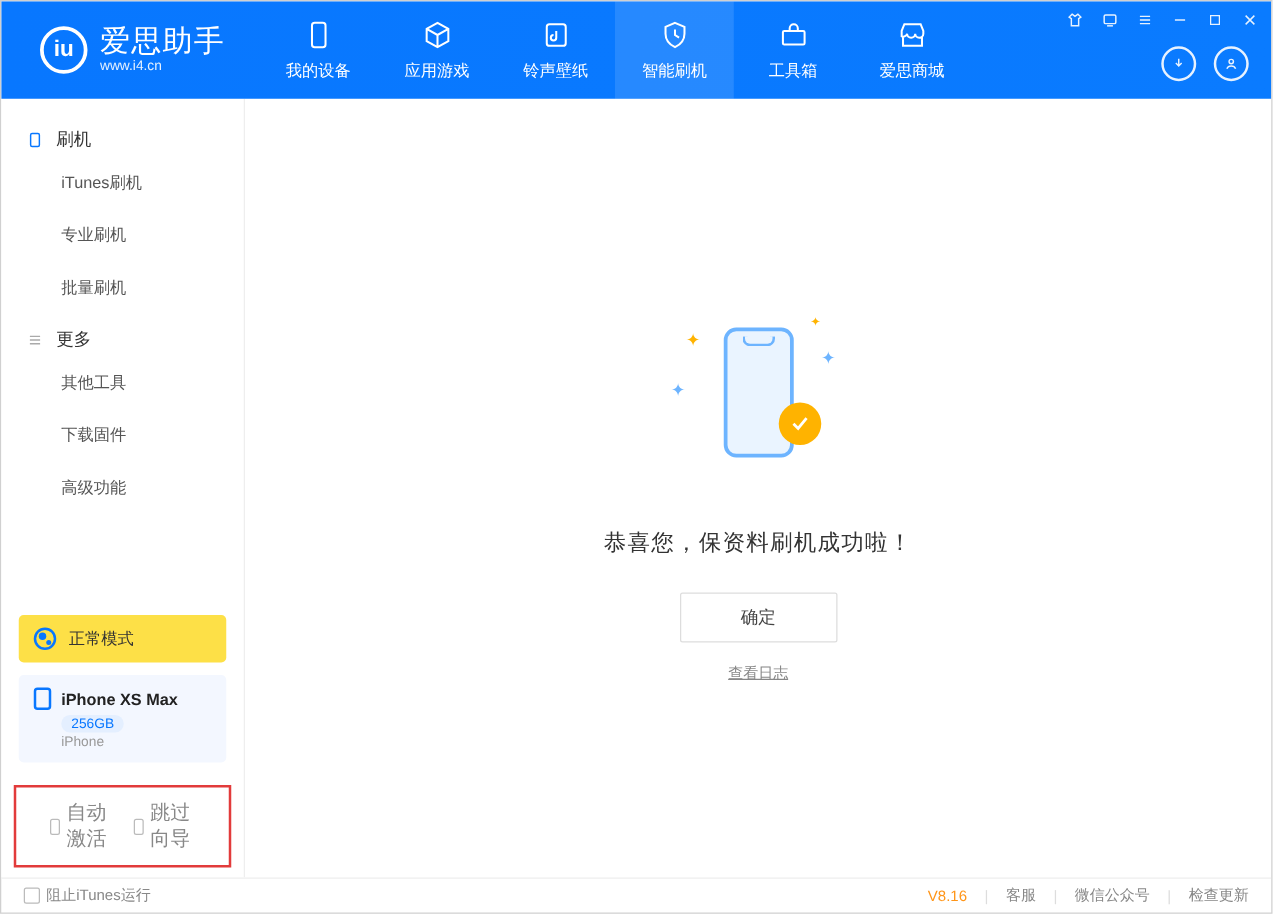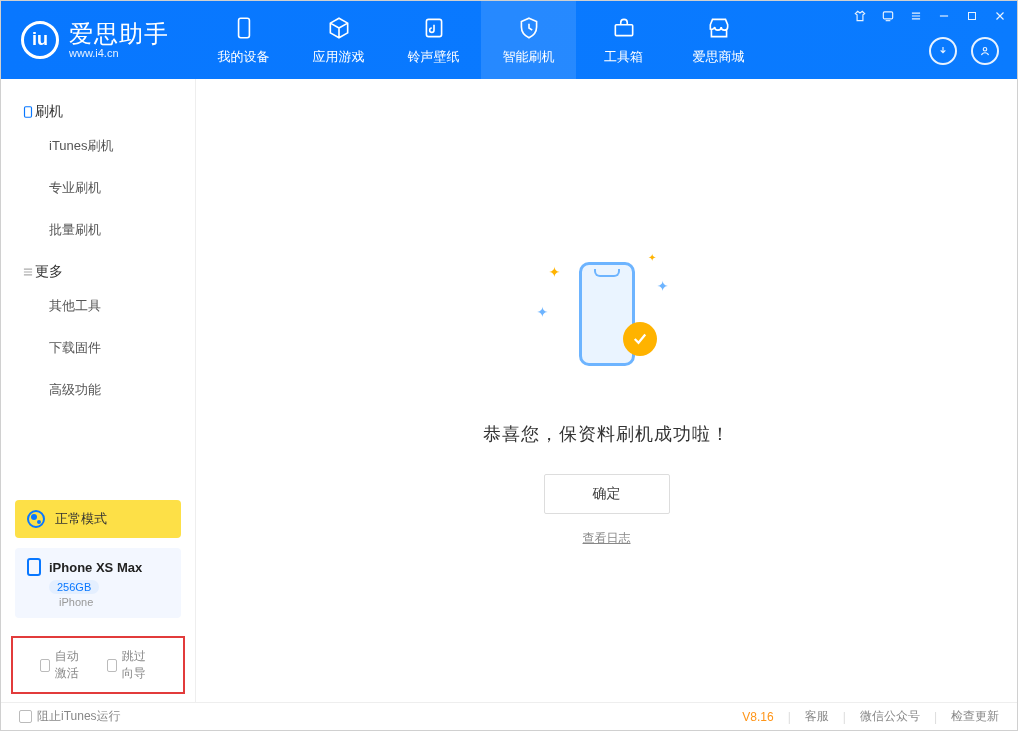--- a/index.html
+++ b/index.html
@@ -1,55 +1,55 @@
 <!DOCTYPE html>
 <html><head>
 <meta charset="utf-8">
 <style>
 * { margin: 0; padding: 0; box-sizing: border-box; font-family: "Microsoft YaHei", Arial, sans-serif; }
 body { background: #fff; width: 1018px; height: 731px; overflow: hidden; border: 1px solid #d0d0d0; display: flex; flex-direction: column; }
 
 
-.header { height: 78px; background: linear-gradient(90deg, #0877ff 0%, #0a7bff 100%); display: flex; align-items: center; color: #fff; position: relative; }
+.header { height: 78px; background: linear-gradient(90deg, #0877ff 0%, #0a7bff 100%); display: flex; align-items: center; color: #fff; position: relative; padding-left: 11px; }
 .logo-area { display: flex; align-items: center; padding-left: 20px; width: 195px; }
 .logo-circle { width: 38px; height: 38px; border: 3px solid #fff; border-radius: 50%; display: flex; align-items: center; justify-content: center; font-weight: bold; font-size: 18px; }
 .logo-text { margin-left: 10px; }
 .logo-title { font-size: 24px; font-weight: 500; letter-spacing: 1px; line-height: 1.1; }
 .logo-sub { font-size: 11px; opacity: .9; }
 .nav-tabs { display: flex; height: 100%; }
 .nav-tab { width: 95px; display: flex; flex-direction: column; align-items: center; justify-content: center; cursor: pointer; font-size: 13px; gap: 6px; }
 .nav-tab.active { background: rgba(255,255,255,0.12); }
 .nav-tab .ic { width: 28px; height: 28px; display: flex; align-items: center; justify-content: center; }
 .nav-tab svg { width: 26px; height: 26px; fill: none; stroke: #fff; stroke-width: 1.5; }
 .win-controls { position: absolute; right: 8px; top: 6px; display: flex; gap: 10px; align-items: center; }
 .win-controls span { width: 18px; height: 18px; display: flex; align-items: center; justify-content: center; cursor: pointer; opacity: .9; }
 .header-right { position: absolute; right: 18px; bottom: 14px; display: flex; gap: 14px; }
 .hr-btn { width: 28px; height: 28px; border: 2px solid #fff; border-radius: 50%; display: flex; align-items: center; justify-content: center; cursor: pointer; opacity: .9; }
 
 
 .body { flex: 1; display: flex; overflow: hidden; }
 .sidebar { width: 195px; border-right: 1px solid #eee; display: flex; flex-direction: column; background: #fff; }
 .side-scroll { flex: 1; overflow-y: auto; padding-top: 12px; }
-.side-group { padding: 12px 20px 4px; font-size: 14px; color: #333; display: flex; align-items: center; font-weight: 500; }
+.side-group { padding: 12px 20px 4px; font-size: 14px; color: #333; display: flex; align-items: center; gap: 10px; font-weight: 500; }
 .side-item { padding: 12px 20px 12px 48px; font-size: 13px; color: #555; cursor: pointer; }
 .side-item.active { color: #0877ff; }
 
 .side-footer { padding: 10px 14px; }
 .mode-box { background: #fde047; border-radius: 4px; padding: 10px 12px; margin-bottom: 10px; display: flex; align-items: center; gap: 10px; font-size: 13px; color: #333; }
 .mode-ic { width: 18px; height: 18px; border: 2px solid #0877ff; border-radius: 50%; position: relative; }
 .mode-ic::before, .mode-ic::after { content: ""; position: absolute; background: #0877ff; border-radius: 50%; }
 .mode-ic::before { width: 6px; height: 6px; left: 2px; top: 2px; }
 .mode-ic::after { width: 4px; height: 4px; right: 2px; bottom: 2px; }
 .dev-box { background: #f3f7ff; border-radius: 4px; padding: 10px 12px; }
 .dev-row1 { display: flex; align-items: center; gap: 8px; font-size: 13px; color: #222; font-weight: 600; }
 .dev-phone-ic { width: 14px; height: 18px; border: 2px solid #0877ff; border-radius: 3px; position: relative; }
 .badge { display: inline-block; background: #e4efff; color: #0877ff; font-size: 11px; padding: 1px 8px; border-radius: 10px; margin: 4px 0 2px 22px; }
-.dev-type { font-size: 11px; color: #999; margin-left: 32px; }
-
-.options-row { border: 2px solid #e23b3b; margin: 8px 10px; padding: 10px 27px; display: flex; gap: 18px; font-size: 12px; color: #888; }
+.dev-type { font-size: 11px; color: #999; margin-left: 22px; }
+
+.options-row { border: 2px solid #e23b3b; margin: 8px 10px; padding: 10px 27px; display: flex; gap: 18px; font-size: 16px; color: #888; }
 .chk { display: flex; align-items: center; gap: 5px; cursor: pointer; }
 .chk-box { width: 13px; height: 13px; border: 1px solid #bbb; border-radius: 2px; }
 
 
 .main { flex: 1; display: flex; flex-direction: column; align-items: center; justify-content: center; position: relative; }
 .illus { position: relative; width: 160px; height: 160px; }
 .phone { position: absolute; left: 50%; top: 50%; transform: translate(-50%,-50%); width: 56px; height: 104px; border: 3px solid #6db4ff; border-radius: 10px; background: #eaf4ff; }
 .phone::before { content: ""; position: absolute; top: 4px; left: 50%; transform: translateX(-50%); width: 22px; height: 6px; background: #eaf4ff; border: 2px solid #6db4ff; border-top: none; border-radius: 0 0 6px 6px; }
 .check-badge { position: absolute; right: 30px; bottom: 38px; width: 34px; height: 34px; background: #ffb300; border-radius: 50%; display: flex; align-items: center; justify-content: center; }
 .check-badge svg { width: 18px; height: 18px; stroke: #fff; stroke-width: 3; fill: none; }

